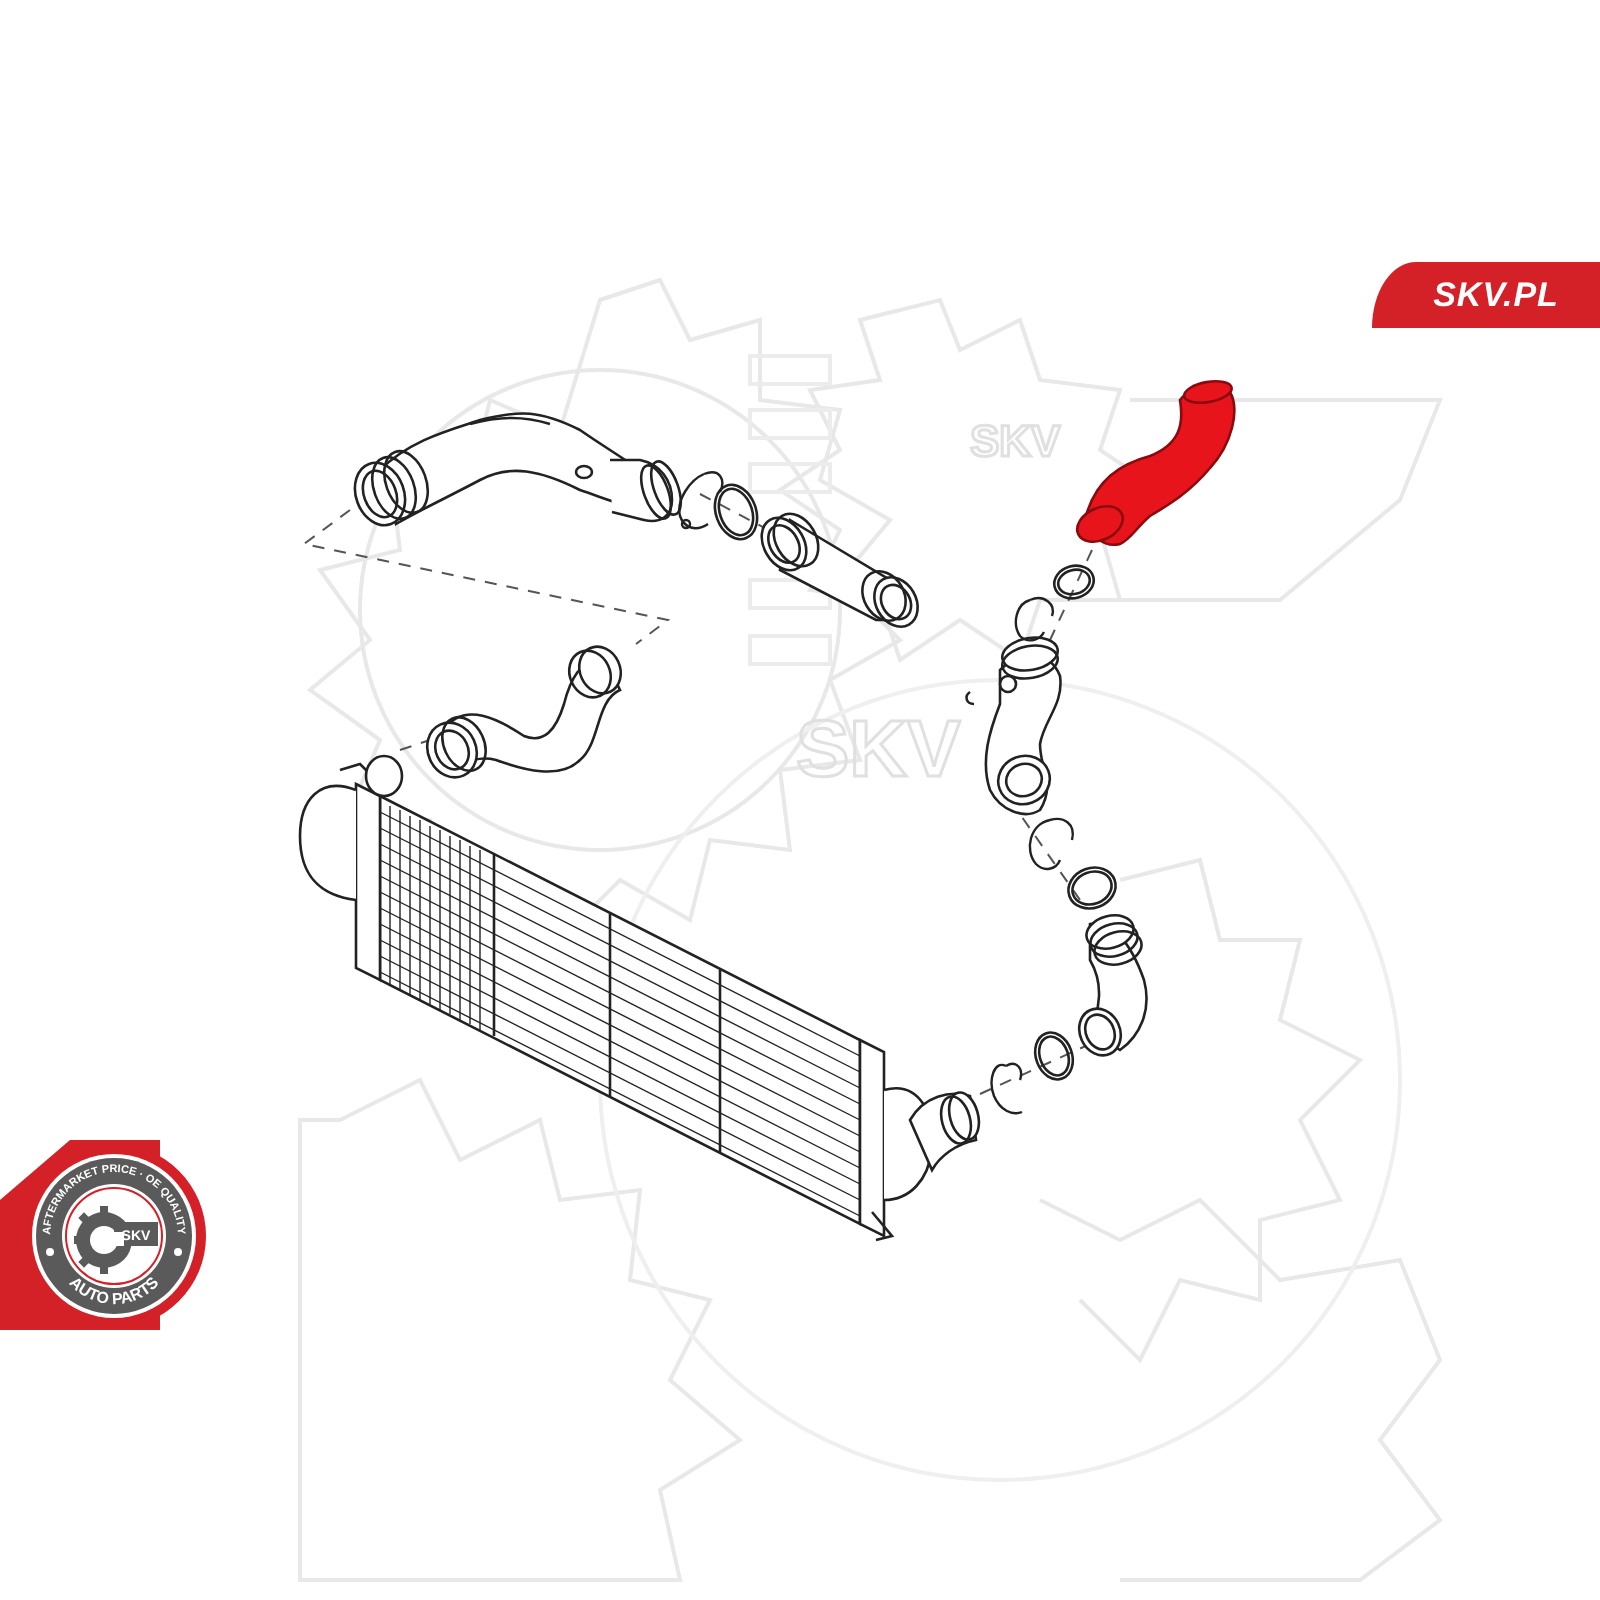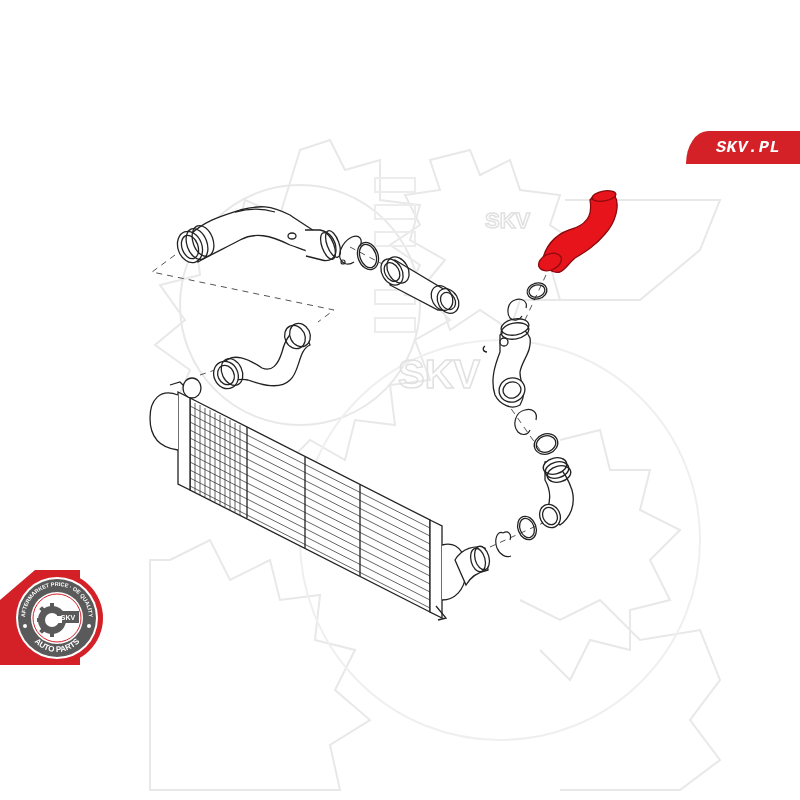--- a/index.html
+++ b/index.html
@@ -5,21 +5,21 @@
   html, body { margin: 0; padding: 0; background: #ffffff; }
   body { width: 800px; height: 800px; position: relative; overflow: hidden; font-family: "Liberation Sans", sans-serif; }
   .stage { position: absolute; left: 0; top: 0; width: 800px; height: 800px; }
   .brand-tab {
     position: absolute; left: 686px; top: 131px; width: 114px; height: 33px;
     background: #d42027; border-top-left-radius: 22px 33px;
     display: flex; align-items: center; justify-content: center;
   }
   .brand-tab span {
     color: #ffffff; font-weight: bold; font-style: italic; font-size: 17px;
-    letter-spacing: 0.5px; font-family: Liberation Mono, monospace; padding-left: 10px;
+    letter-spacing: 0.5px; font-family: Liberation Sans, sans-serif; padding-left: 10px;
   }
   svg text { font-family: "Liberation Sans", sans-serif; }
 </style>
 </head>
 <body>
 
 <div class="stage">
 <svg width="800" height="800" viewBox="0 0 800 800" xmlns="http://www.w3.org/2000/svg">
 
   <g fill="none" stroke="#e8e8e8" stroke-width="2">

